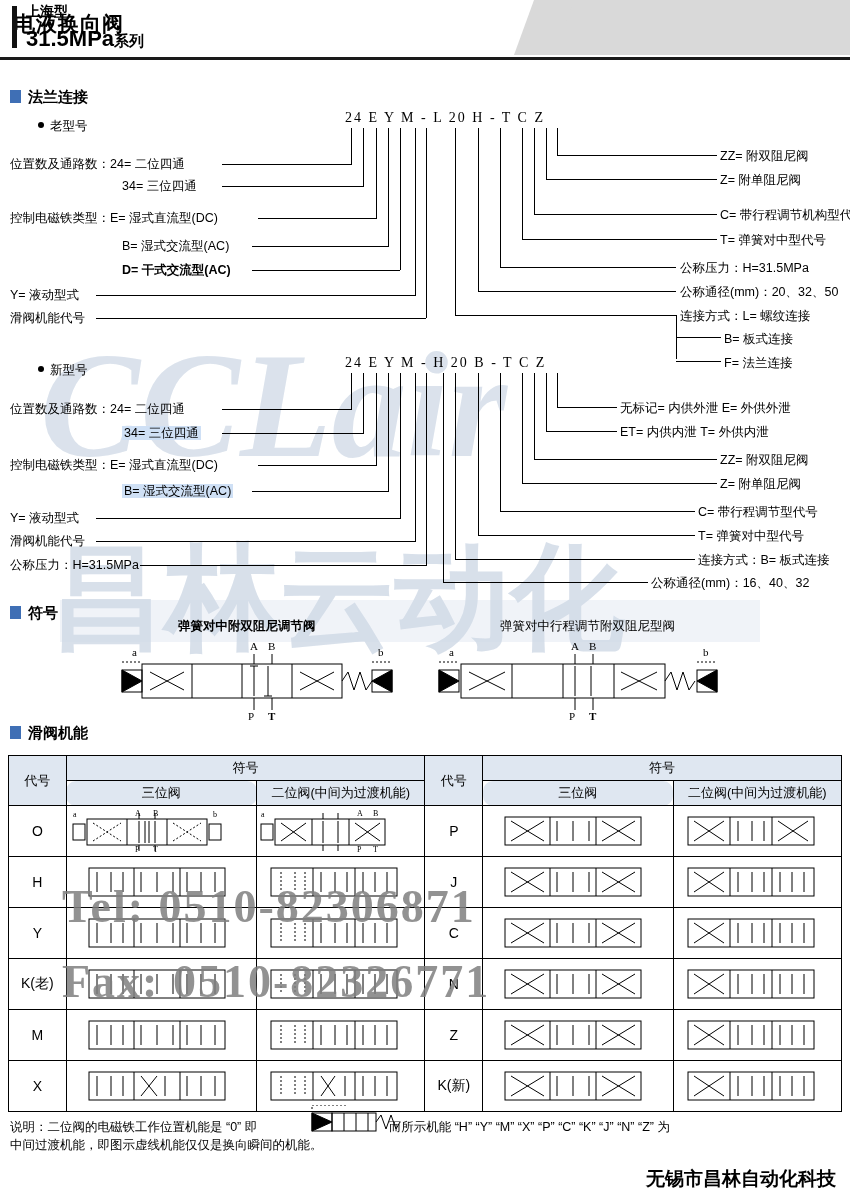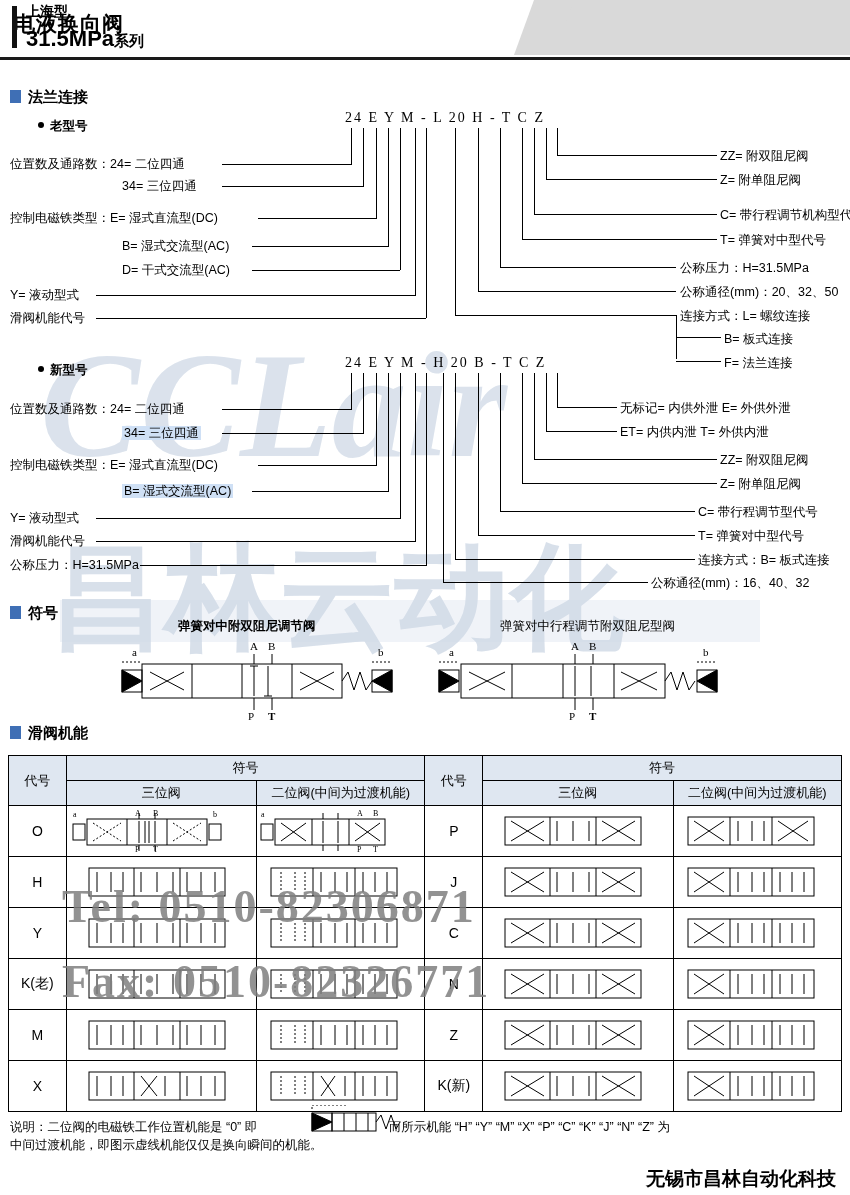--- a/index.html
+++ b/index.html
@@ -47,21 +47,21 @@
   .wm2{
     position:absolute;left:50px;top:540px;width:780px;
     color:#cfd9e6;font-size:115px;font-weight:bold;
     opacity:.8;pointer-events:none;user-select:none;line-height:1;
   }
   .wmbox{
     position:absolute;left:60px;top:600px;width:700px;height:42px;background:#eef2f7;opacity:.9;
   }
 
   
-  .bullet{font-size:13px;font-weight:bold;}
+  .bullet{font-size:13px;}
   .bullet .dot{display:inline-block;width:6px;height:6px;border-radius:50%;background:#000;margin-right:6px;vertical-align:2px;}
   .codeline{position:absolute;font-size:14px;letter-spacing:2px;font-family:"Liberation Serif",serif;}
   .lbl{position:absolute;font-size:12.5px;white-space:nowrap;}
   .lblr{position:absolute;font-size:12.5px;white-space:nowrap;}
   .hl{background:#cfe0f5;padding:0 2px;}
   .ln{position:absolute;background:#000;}
   .lnh{height:1px;}
   .lnv{width:1px;}
 
   
@@ -69,21 +69,21 @@
 
   
   table.fn{
     position:absolute;left:8px;top:755px;width:834px;
     border-collapse:collapse;font-size:13px;
   }
   table.fn th,table.fn td{border:1px solid #000;text-align:center;vertical-align:middle;}
   table.fn thead th{background:#dfe7f1;font-weight:normal;font-size:13px;height:22px;}
   table.fn td.code{width:56px;height:48px;font-size:14px;}
   table.fn td.sym{height:48px;padding:0;}
-  .colA{width:188px;}
+  .colA{width:188px;border-radius:10px;}
   .colB{width:166px;}
 
   
   .note{position:absolute;left:10px;top:1118px;width:830px;font-size:12.5px;line-height:18px;}
   .company{position:absolute;right:14px;top:1166px;font-size:19px;font-weight:bold;}
 
   
   .tel{
     position:absolute;left:62px;top:880px;font-size:46px;font-weight:bold;
     font-family:"Liberation Serif",serif;color:#7f7f7f;opacity:.85;letter-spacing:2px;
@@ -137,21 +137,21 @@
   <div class="ln lnv" style="left:400px;top:128px;height:142px;"></div>
   <div class="ln lnh" style="left:96px;top:295px;width:320px;"></div>
   <div class="ln lnv" style="left:415px;top:128px;height:167px;"></div>
   <div class="ln lnh" style="left:96px;top:318px;width:330px;"></div>
   <div class="ln lnv" style="left:426px;top:128px;height:190px;"></div>
 
   <div class="lbl" style="left:10px;top:156px;">位置数及通路数：24= 二位四通</div>
   <div class="lbl" style="left:122px;top:178px;">34= 三位四通</div>
   <div class="lbl" style="left:10px;top:210px;">控制电磁铁类型：E= 湿式直流型(DC)</div>
   <div class="lbl" style="left:122px;top:238px;">B= 湿式交流型(AC)</div>
-  <div class="lbl" style="left:122px;top:262px;">D= 干式交流型(AC)</div>
+  <div class="lbl" style="left:122px;top:262px;font-weight:bold;">D= 干式交流型(AC)</div>
   <div class="lbl" style="left:10px;top:287px;">Y= 液动型式</div>
   <div class="lbl" style="left:10px;top:310px;">滑阀机能代号</div>
 
   <div class="ln lnv" style="left:557px;top:128px;height:27px;"></div>
   <div class="ln lnh" style="left:557px;top:155px;width:160px;"></div>
   <div class="ln lnv" style="left:546px;top:128px;height:51px;"></div>
   <div class="ln lnh" style="left:546px;top:179px;width:171px;"></div>
   <div class="ln lnv" style="left:534px;top:128px;height:86px;"></div>
   <div class="ln lnh" style="left:534px;top:214px;width:183px;"></div>
   <div class="ln lnv" style="left:522px;top:128px;height:111px;"></div>

